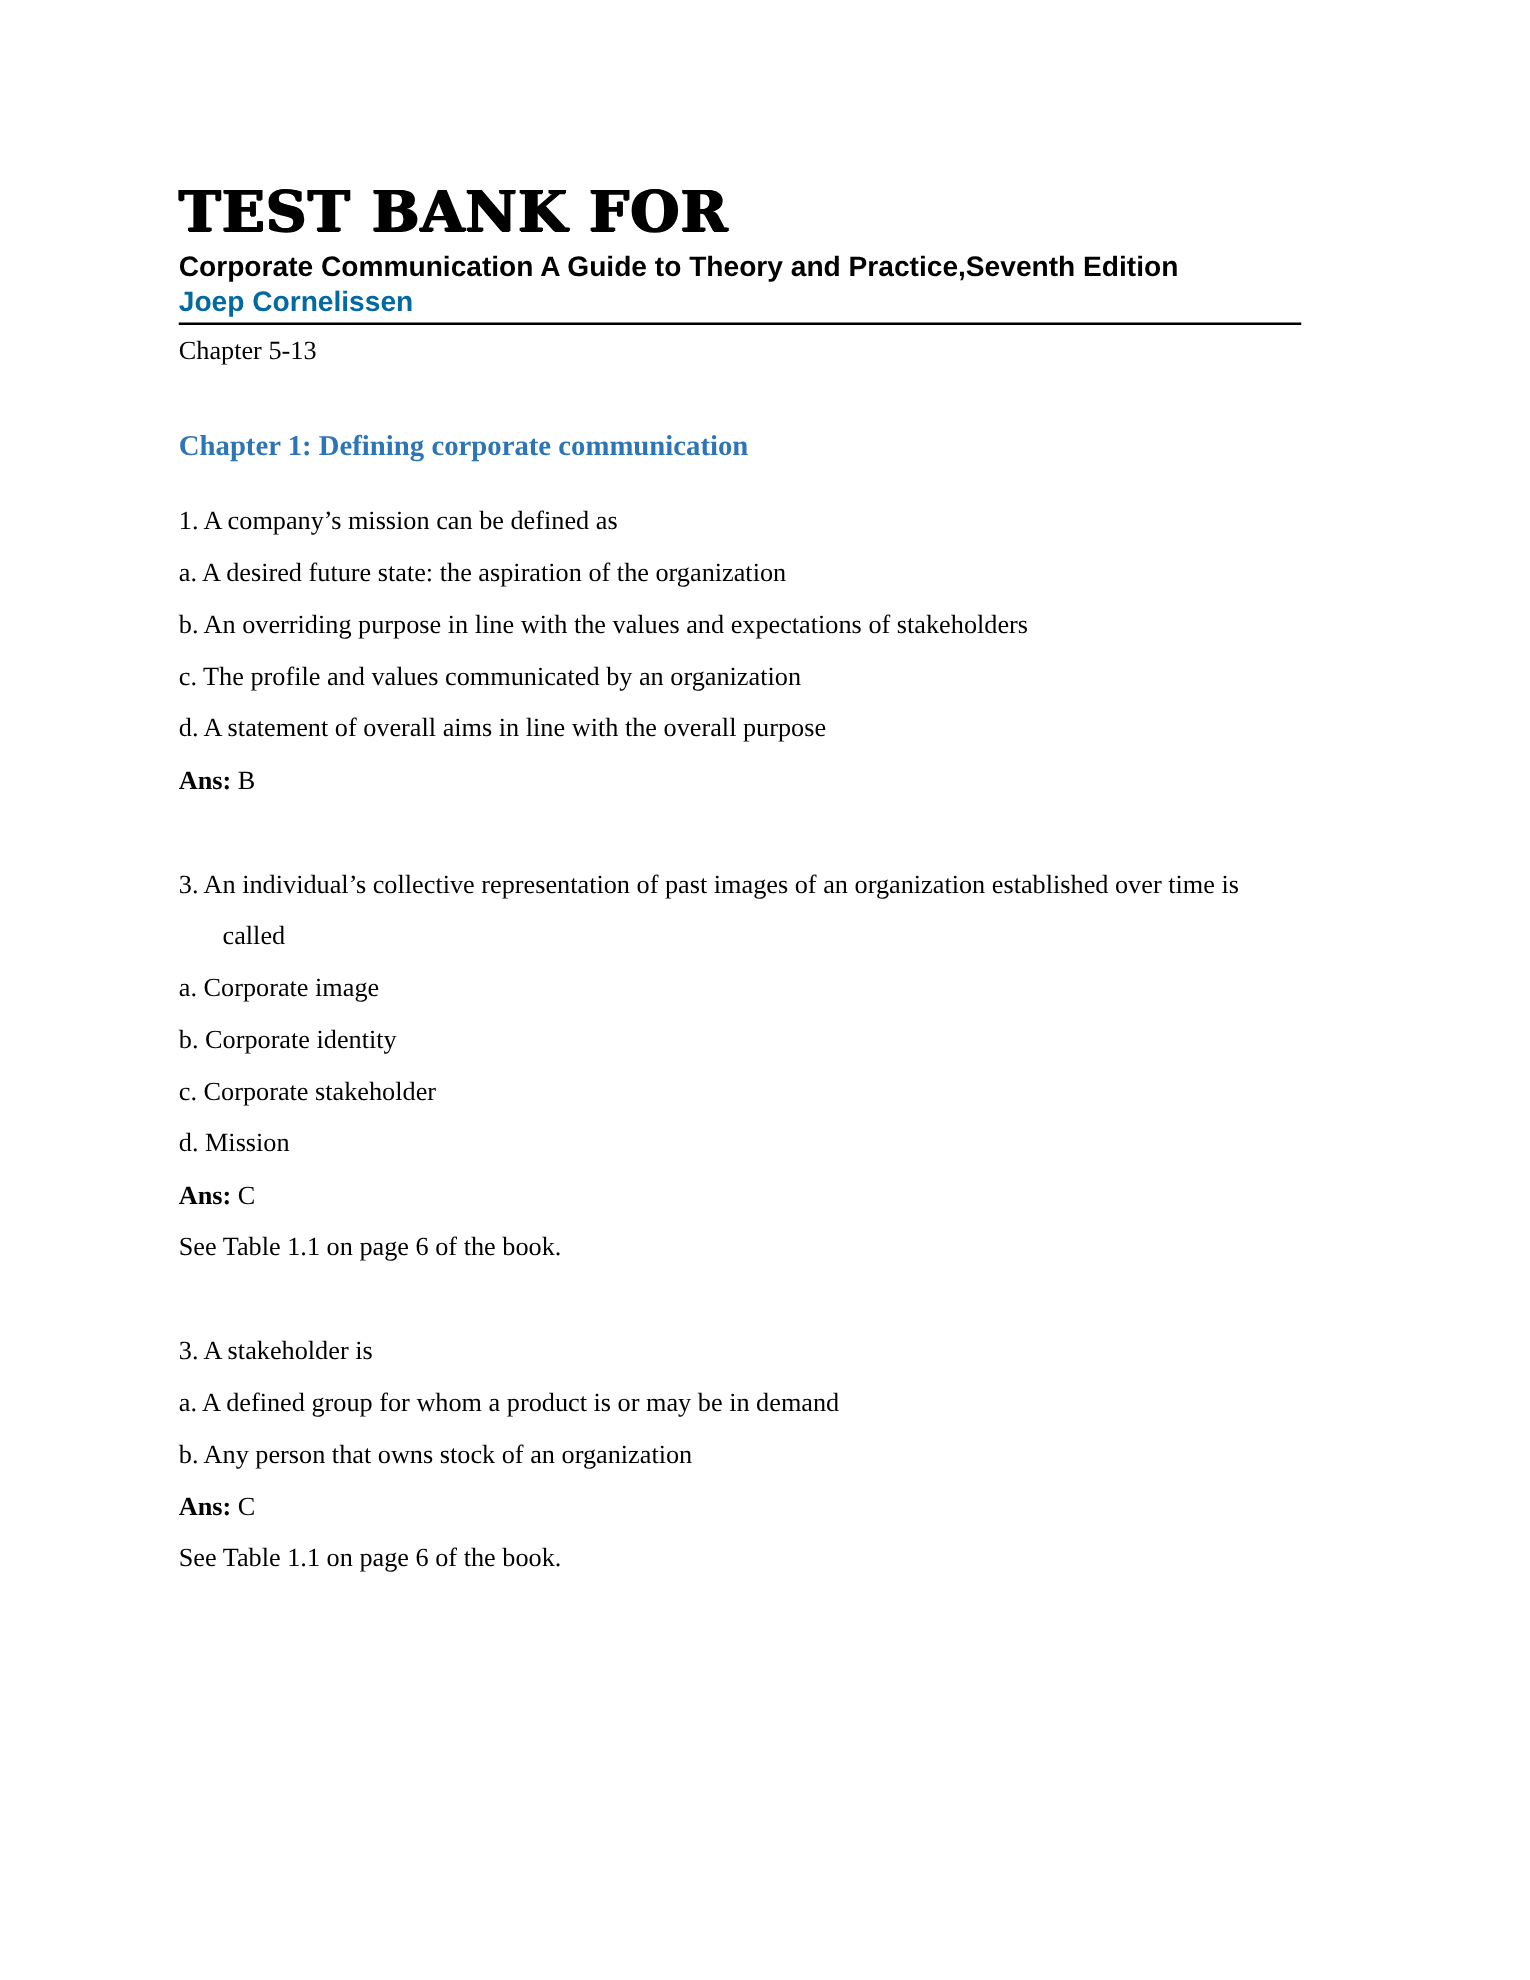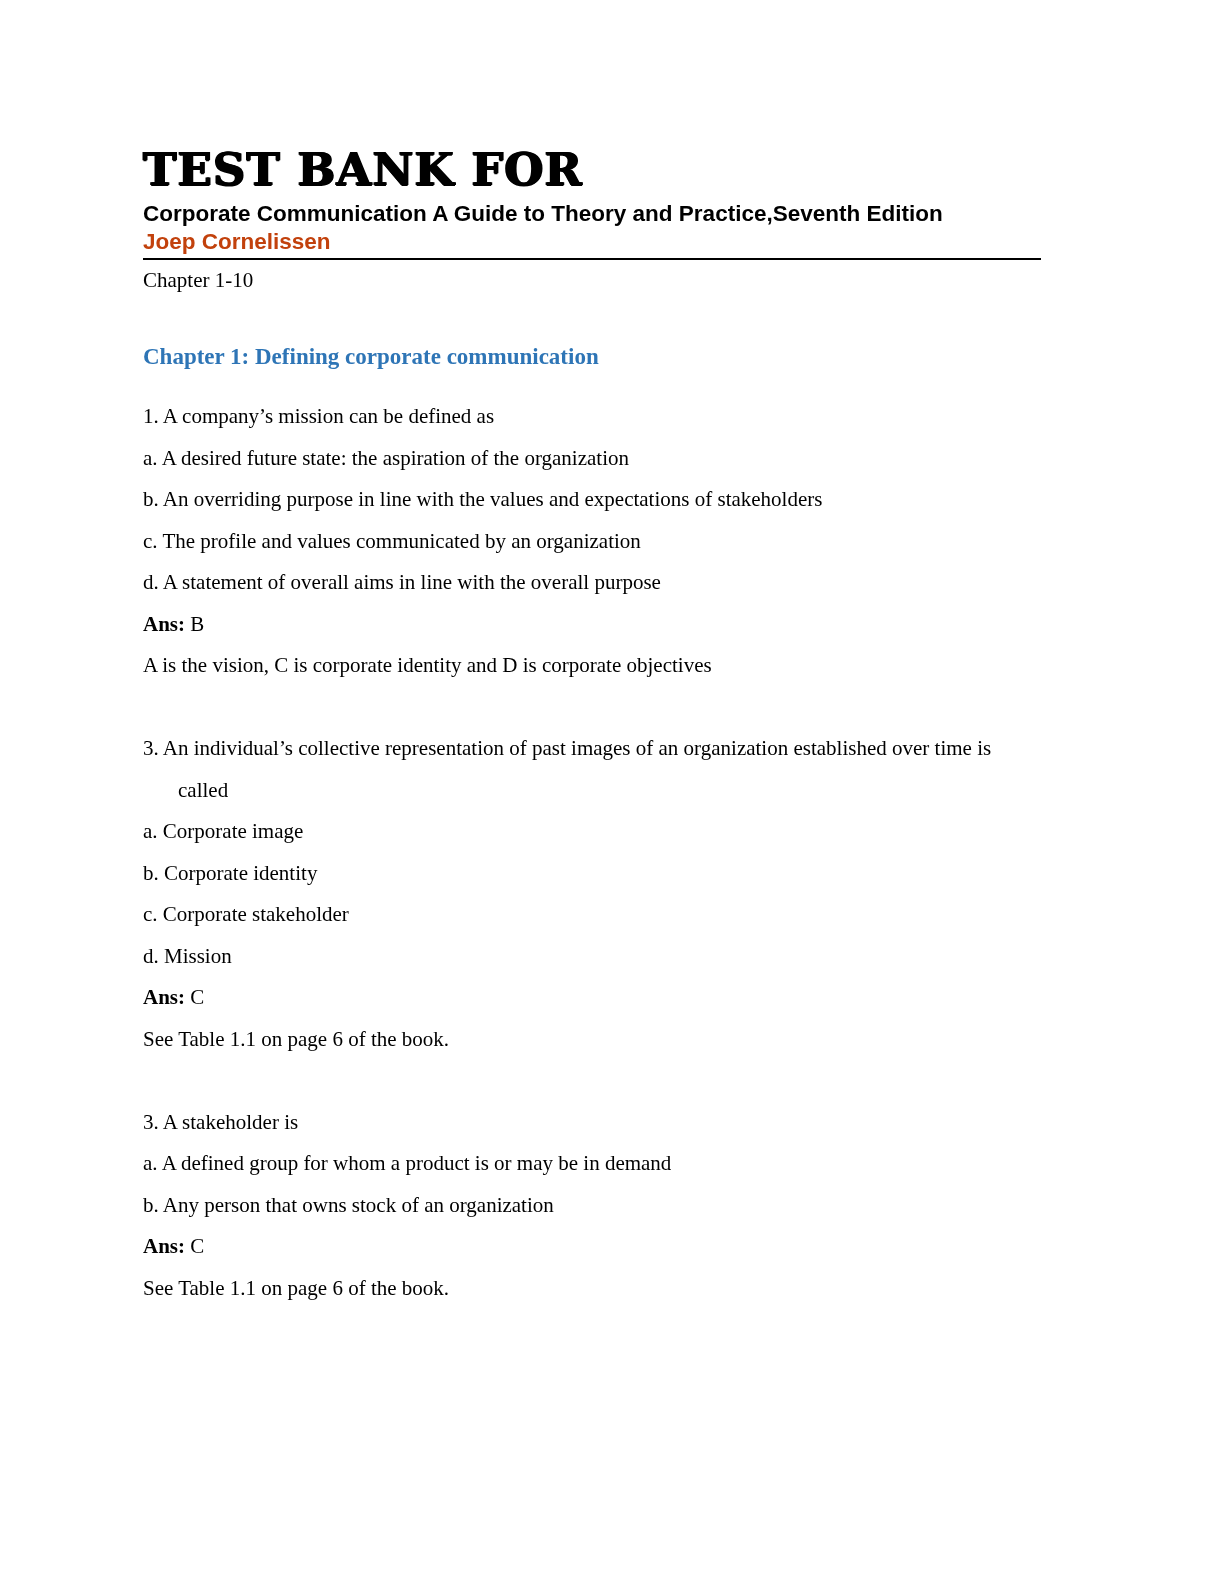--- a/index.html
+++ b/index.html
@@ -39,21 +39,21 @@
     font-size: 22.5px;
     line-height: 27.5px;
     margin-top: 7px;
     color: #000000;
   }
   .doc-author {
     font-family: "Liberation Sans", sans-serif;
     font-weight: bold;
     font-size: 22.5px;
     line-height: 27.5px;
-    color: #c2410c;
+    color: #0369a1;
   }
   .rule {
     width: 898px;
     border-bottom: 2px solid #000000;
     margin-top: 3px;
   }
   .chapter-range {
     font-size: 21px;
     line-height: 32px;
     margin-top: 4px;
@@ -83,34 +83,33 @@
 </head>
 <body>
 
 <div class="page">
   <div class="content">
 
     <div class="doc-title">TEST BANK FOR</div>
     <div class="doc-subtitle">Corporate Communication A Guide to Theory and Practice,Seventh Edition</div>
     <div class="doc-author">Joep Cornelissen</div>
     <div class="rule"></div>
-    <div class="chapter-range">Chapter 1-10</div>
+    <div class="chapter-range">Chapter 5-13</div>
 
     <div class="section-heading" id="section-heading" style="color: rgb(46, 117, 182);">Chapter 1: Defining corporate communication</div>
 
     <div class="body-copy">
 
       <div class="qblock">
         <p class="para">1. A company’s mission can be defined as</p>
         <p class="para">a. A desired future state: the aspiration of the organization</p>
         <p class="para">b. An overriding purpose in line with the values and expectations of stakeholders</p>
         <p class="para">c. The profile and values communicated by an organization</p>
         <p class="para">d. A statement of overall aims in line with the overall purpose</p>
         <p class="para"><span class="ans-label">Ans:</span> <span>B</span></p>
-        <p class="para">A is the vision, C is corporate identity and D is corporate objectives</p>
       </div>
 
       <div class="qblock">
         <p class="para">3. An individual’s collective representation of past images of an organization established over time is called</p>
         <p class="para">a. Corporate image</p>
         <p class="para">b. Corporate identity</p>
         <p class="para">c. Corporate stakeholder</p>
         <p class="para">d. Mission</p>
         <p class="para"><span class="ans-label">Ans:</span> <span>C</span></p>
         <p class="para">See Table 1.1 on page 6 of the book.</p>

